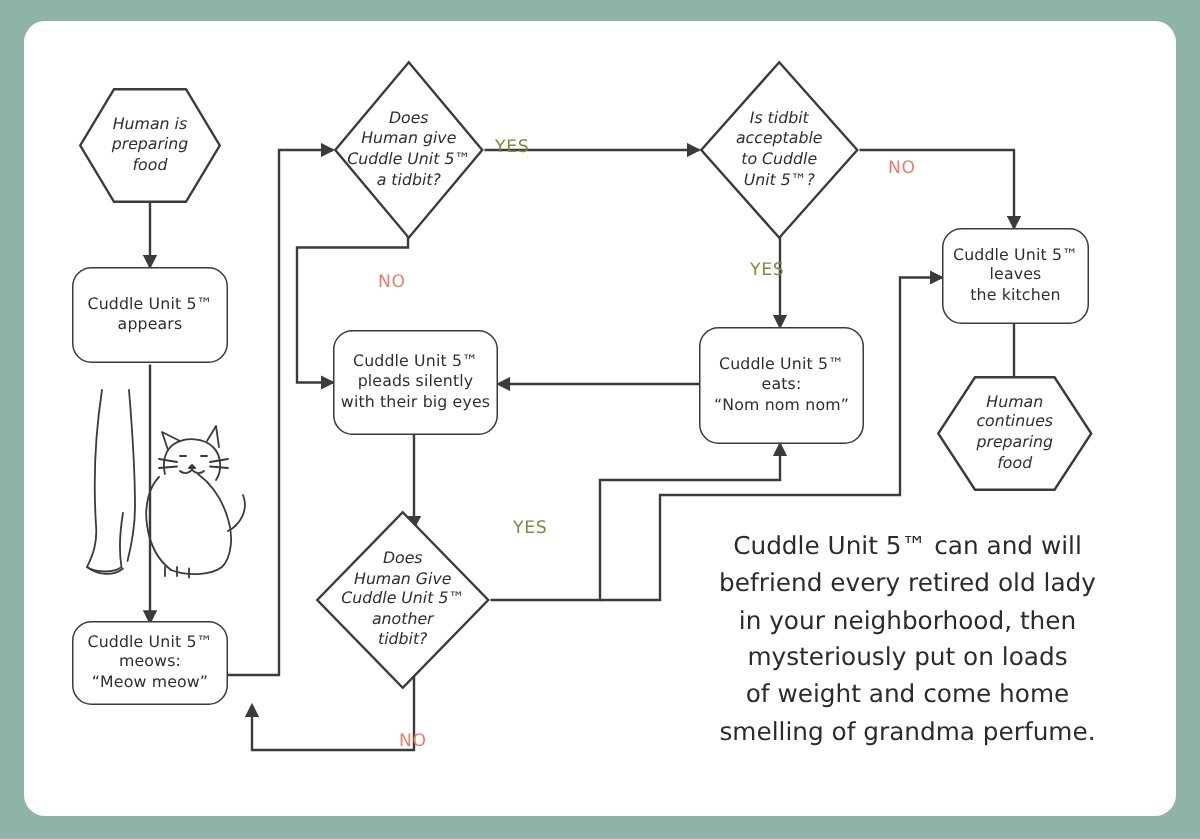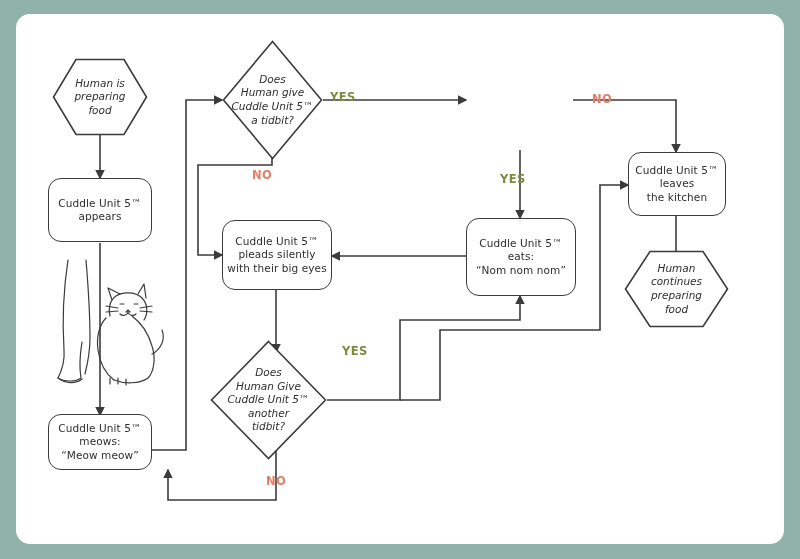--- a/index.html
+++ b/index.html
@@ -72,25 +72,25 @@
     text-align: center;
     color: #2e2e2e;
     font-size: 10.5px;
     line-height: 1.3;
     white-space: pre-line;
     font-style: italic;
   }
   .label {
     position: absolute;
     font-size: 11.5px;
-    font-weight: bold;
+    font-weight: normal;
     letter-spacing: 0.4px;
   }
   .label.yes { color: #7f8a43; }
-  .label.no  { color: #e2806b; }
+  .label.no  { color: #e2806b; margin-top: 12px; }
 
   #caption {
     position: absolute;
     left: 455px;
     top: 352px;
     width: 300px;
     text-align: center;
     color: #2b2b2b;
     font-size: 16.5px;
     line-height: 1.5;
@@ -200,20 +200,29 @@
   <div class="hexwrap" style="left:222px; top:40px; width:101px; height:120px;">
     <svg viewBox="0 0 101 120" preserveAspectRatio="none">
       <polygon points="50.5,1.5 99.5,60 50.5,118.5 1.5,60" fill="#ffffff" stroke="#3b3b3b" stroke-width="1.6"></polygon>
     </svg>
     <div class="hextext">Does
 Human give
 Cuddle Unit 5™
 a tidbit?</div>
   </div>
 
+  <div class="hexwrap" style="left:466px; top:40px; width:107px; height:120px;">
+    <svg viewBox="0 0 107 120" preserveAspectRatio="none">
+      <polygon points="53.5,1.5 105.5,60 53.5,118.5 1.5,60" fill="#ffffff" stroke="#3b3b3b" stroke-width="1.6"></polygon>
+    </svg>
+    <div class="hextext">Is tidbit
+acceptable
+to  Cuddle
+Unit 5™?</div>
+  </div>
 
   <div class="node box" style="left:628px; top:152px; width:98px; height:64px;">
     <span>Cuddle Unit 5™
 leaves
 the kitchen</span>
   </div>
 
   <div class="hexwrap" style="left:624px; top:250px; width:105px; height:78px;">
     <svg viewBox="0 0 105 78" preserveAspectRatio="none">
       <polygon points="26,1.5 79,1.5 103.5,39 79,76.5 26,76.5 1.5,39" fill="#ffffff" stroke="#3b3b3b" stroke-width="1.6"></polygon>
@@ -247,13 +256,19 @@
 tidbit?</div>
   </div>
 
   <div class="label yes" style="left:330px; top:90px;">YES</div>
   <div class="label no" style="left:252px; top:168px;">NO</div>
   <div class="label no" style="left:592px; top:92px;">NO</div>
   <div class="label yes" style="left:500px; top:172px;">YES</div>
   <div class="label yes" style="left:342px; top:344px;">YES</div>
   <div class="label no" style="left:266px; top:474px;">NO</div>
 
+  <div id="caption">Cuddle Unit 5™ can and will
+befriend every retired old lady
+in your neighborhood, then
+mysteriously put on loads
+of weight and come home
+smelling of grandma perfume.</div>
 </div>
 
 </body></html>

